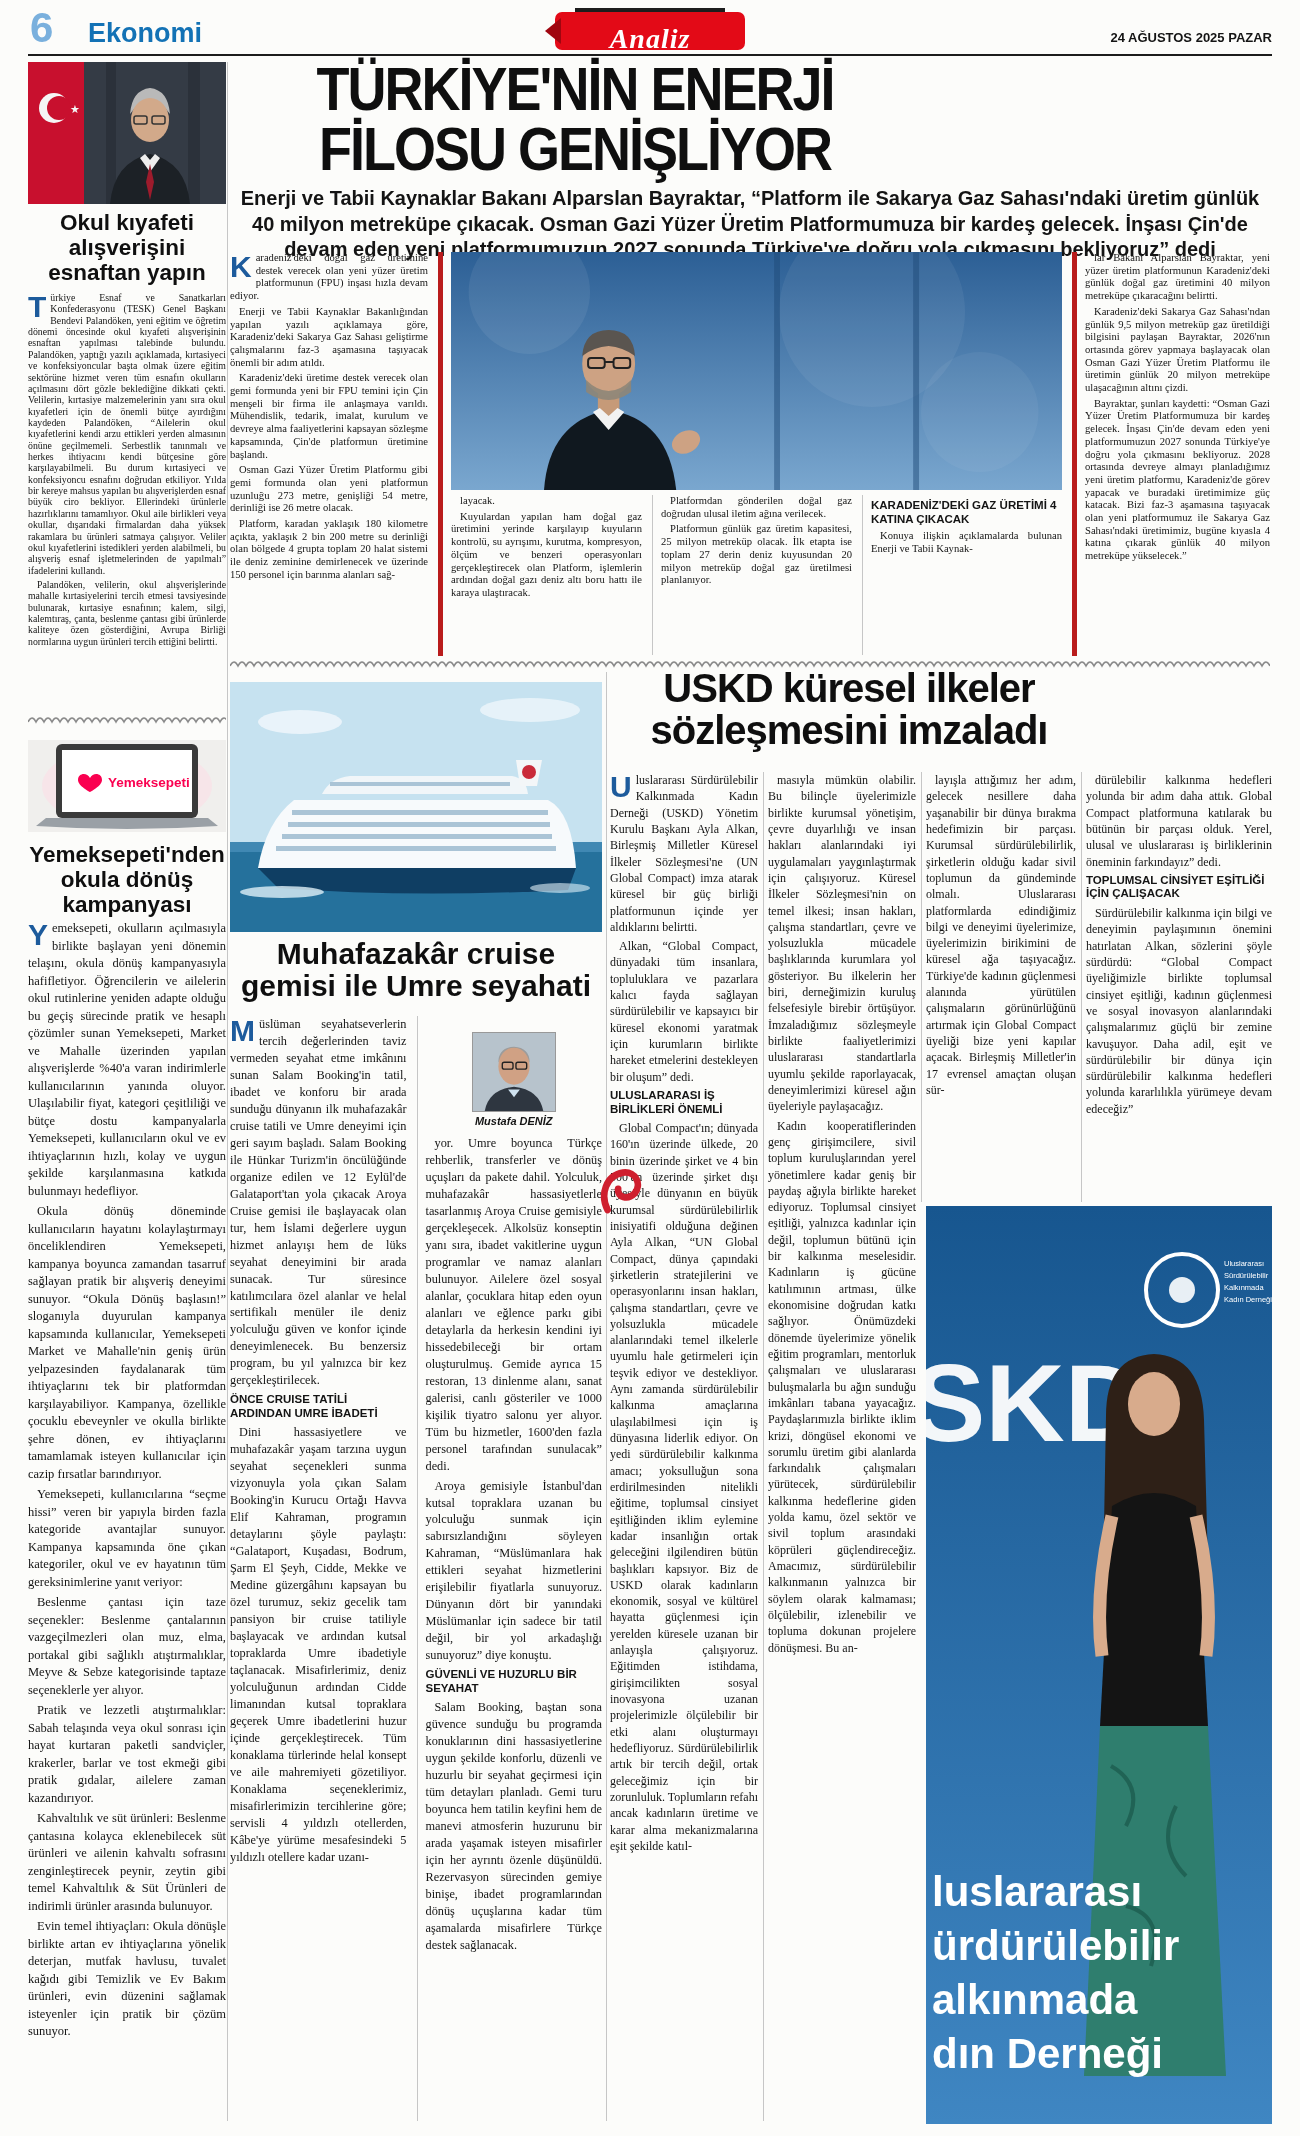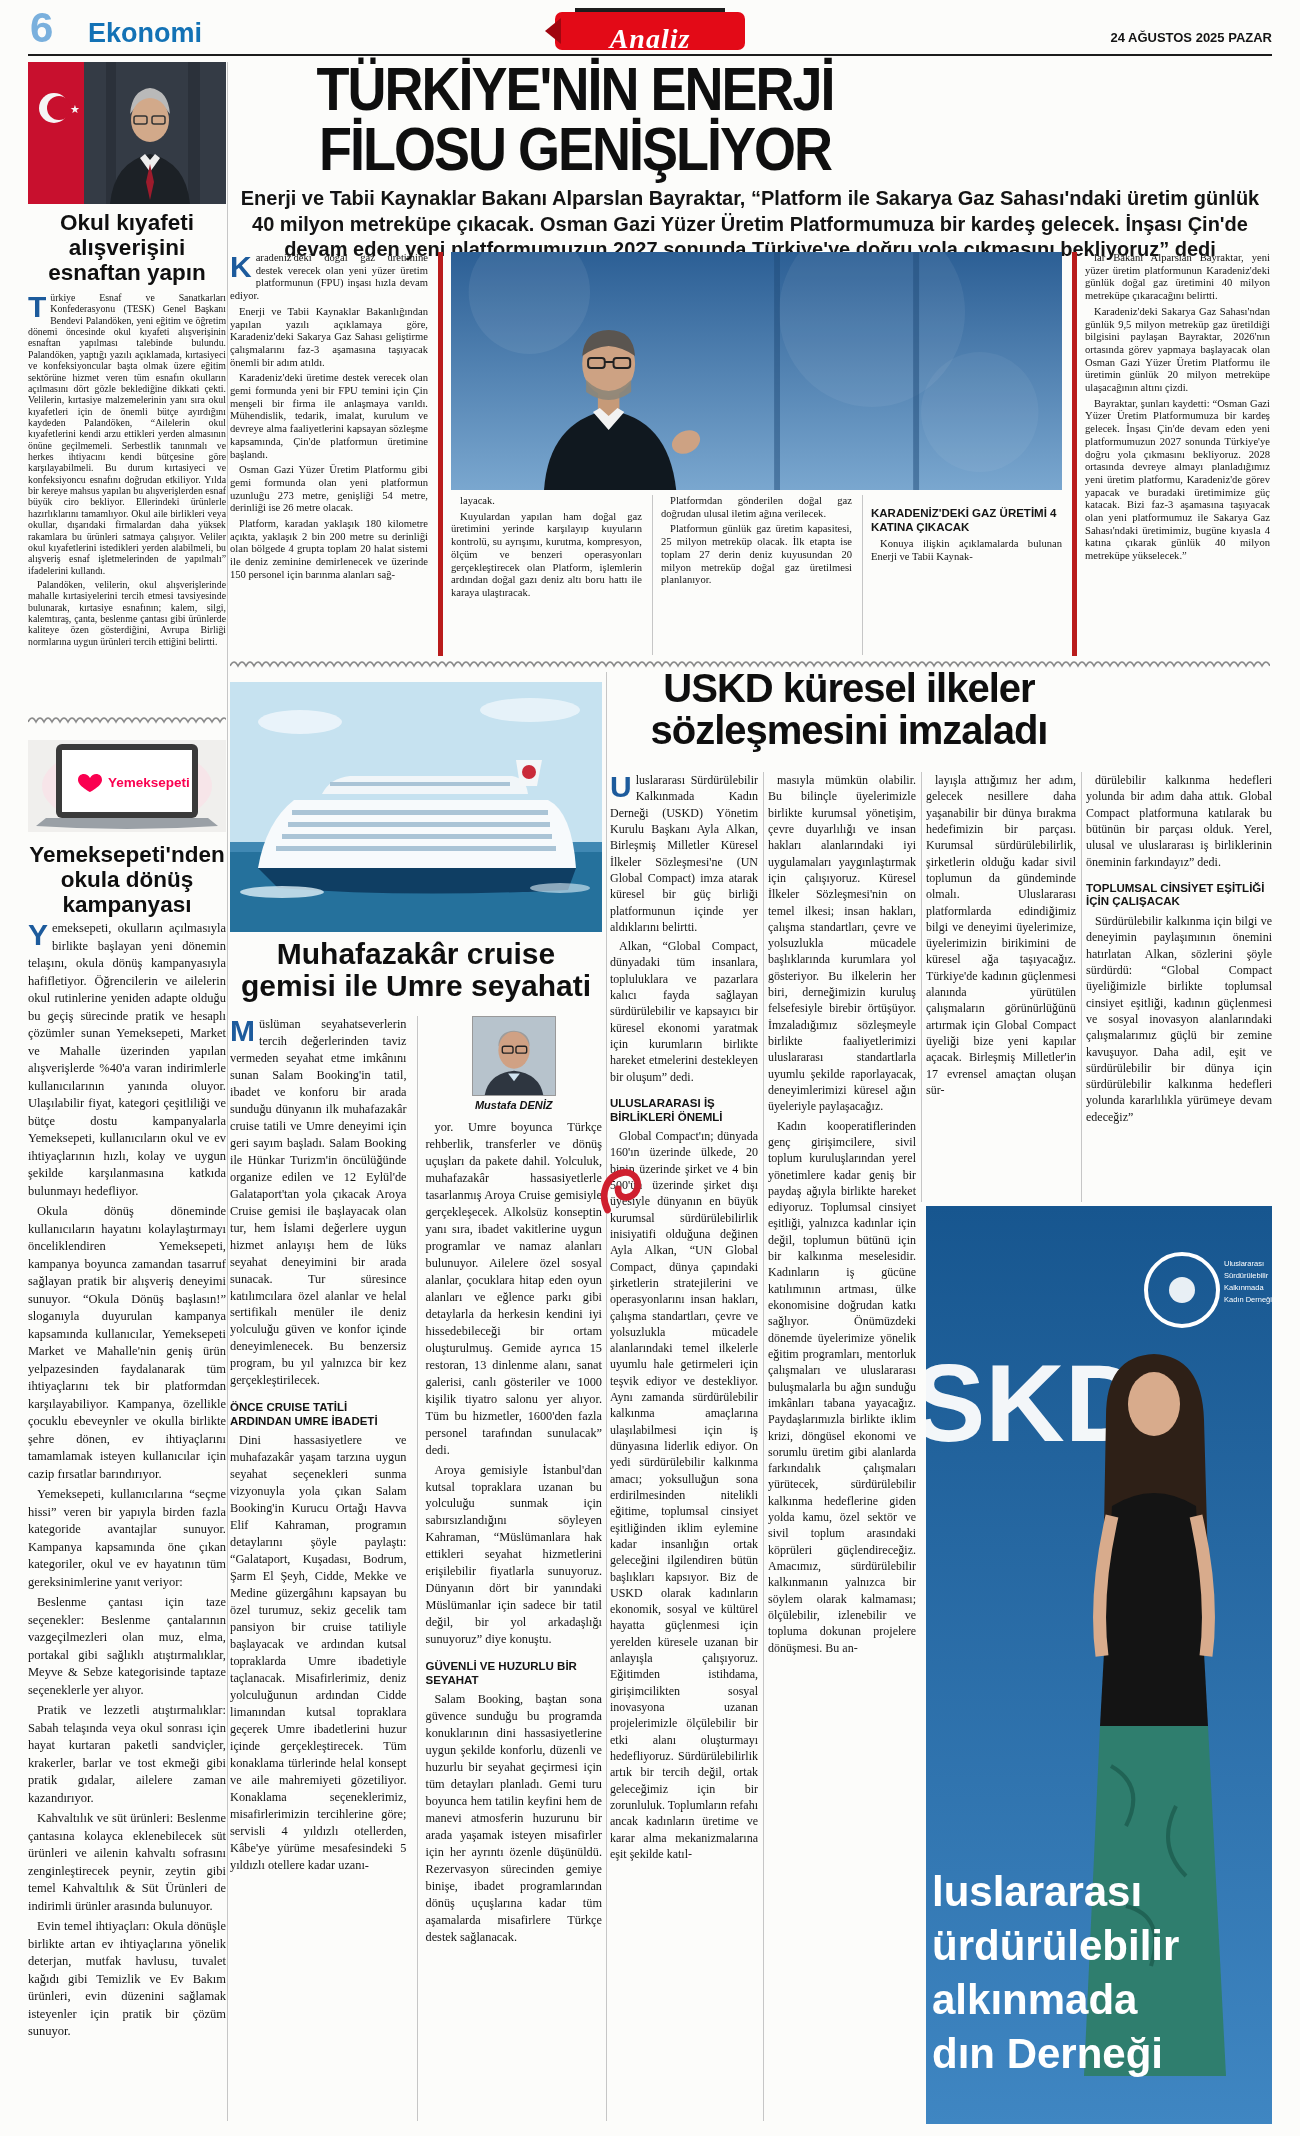--- a/index.html
+++ b/index.html
@@ -29,21 +29,21 @@
   .vr { position:absolute; width:1px; background:#c6c6c6; }
   .wavy { position:absolute; height:10px; }
 
   
   .coltext { text-align:justify; overflow:hidden; }
   .coltext p, .plist p { margin:0 0 3px; }
   .plist p { text-indent:9px; }
   .dropcap { float:left; font-family:"Liberation Sans",sans-serif; font-weight:bold;
              font-size:30px; line-height:25px; color:#1d5b9c; margin:2px 4px 0 0; }
   .shead { font-family:"Liberation Sans",sans-serif; font-weight:bold; font-size:11.5px;
-           line-height:1.18; margin:12px 0 4px; text-align:left; }
+           line-height:1.18; margin:4px 0 4px; text-align:left; }
   .hl { font-family:"Liberation Sans",sans-serif; font-weight:bold; text-align:center; color:#0f0f0f; }
 
   
   .okul-photo   { left:28px; top:62px;  width:198px; height:142px; }
   .okul-hl      { left:28px; top:210px; width:198px; font-size:22.5px; line-height:1.12; }
   .okul-body    { left:28px; top:292px; width:198px; height:418px; font-size:9.8px; line-height:1.16; }
   .wavy-okul    { left:28px; top:716px; width:198px; }
   .ys-photo     { left:28px; top:740px; width:198px; height:92px; }
   .ys-hl        { left:28px; top:842px; width:198px; font-size:22.5px; line-height:1.12; }
   .ys-body      { left:28px; top:920px; width:198px; height:1201px; font-size:12.5px; line-height:1.4; }
@@ -64,21 +64,21 @@
   .en-sub > div + div { border-left:1px solid #c6c6c6; padding-left:8px; }
   .wavy-en { left:230px; top:660px; width:1040px; }
 
   
   .cr-photo { left:230px; top:682px; width:372px; height:250px; }
   .cr-hl    { left:230px; top:938px; width:372px; font-size:30px; line-height:1.08; }
   .cr-body  { left:230px; top:1016px; width:372px; height:1105px; display:flex; gap:10px;
               font-size:12.3px; line-height:1.38; }
   .cr-body > div { flex:1; }
   .cr-body > div + div { border-left:1px solid #c6c6c6; padding-left:8px; }
-  .author { width:88px; margin:0 auto 6px; text-align:center; }
+  .author { width:88px; margin:16px auto 6px; text-align:center; }
   .author-ph { width:84px; height:80px; margin:0 auto; border:1px solid #999; }
   .author-name { font-family:"Liberation Sans",sans-serif; font-weight:bold; font-style:italic;
                  font-size:11px; margin-top:2px; }
 
   
   .us-hl   { left:610px; top:668px; width:478px; font-size:40px; line-height:1.04; letter-spacing:-1px; }
   .us-colA { left:610px;  top:772px; width:148px; height:1349px; font-size:12px; line-height:1.36; }
   .us-colB { left:768px;  top:772px; width:148px; height:1349px; font-size:12px; line-height:1.36; }
   .us-colC { left:926px;  top:772px; width:150px; height:430px;  font-size:12px; line-height:1.36; }
   .us-colD { left:1086px; top:772px; width:186px; height:430px;  font-size:12px; line-height:1.36; }

